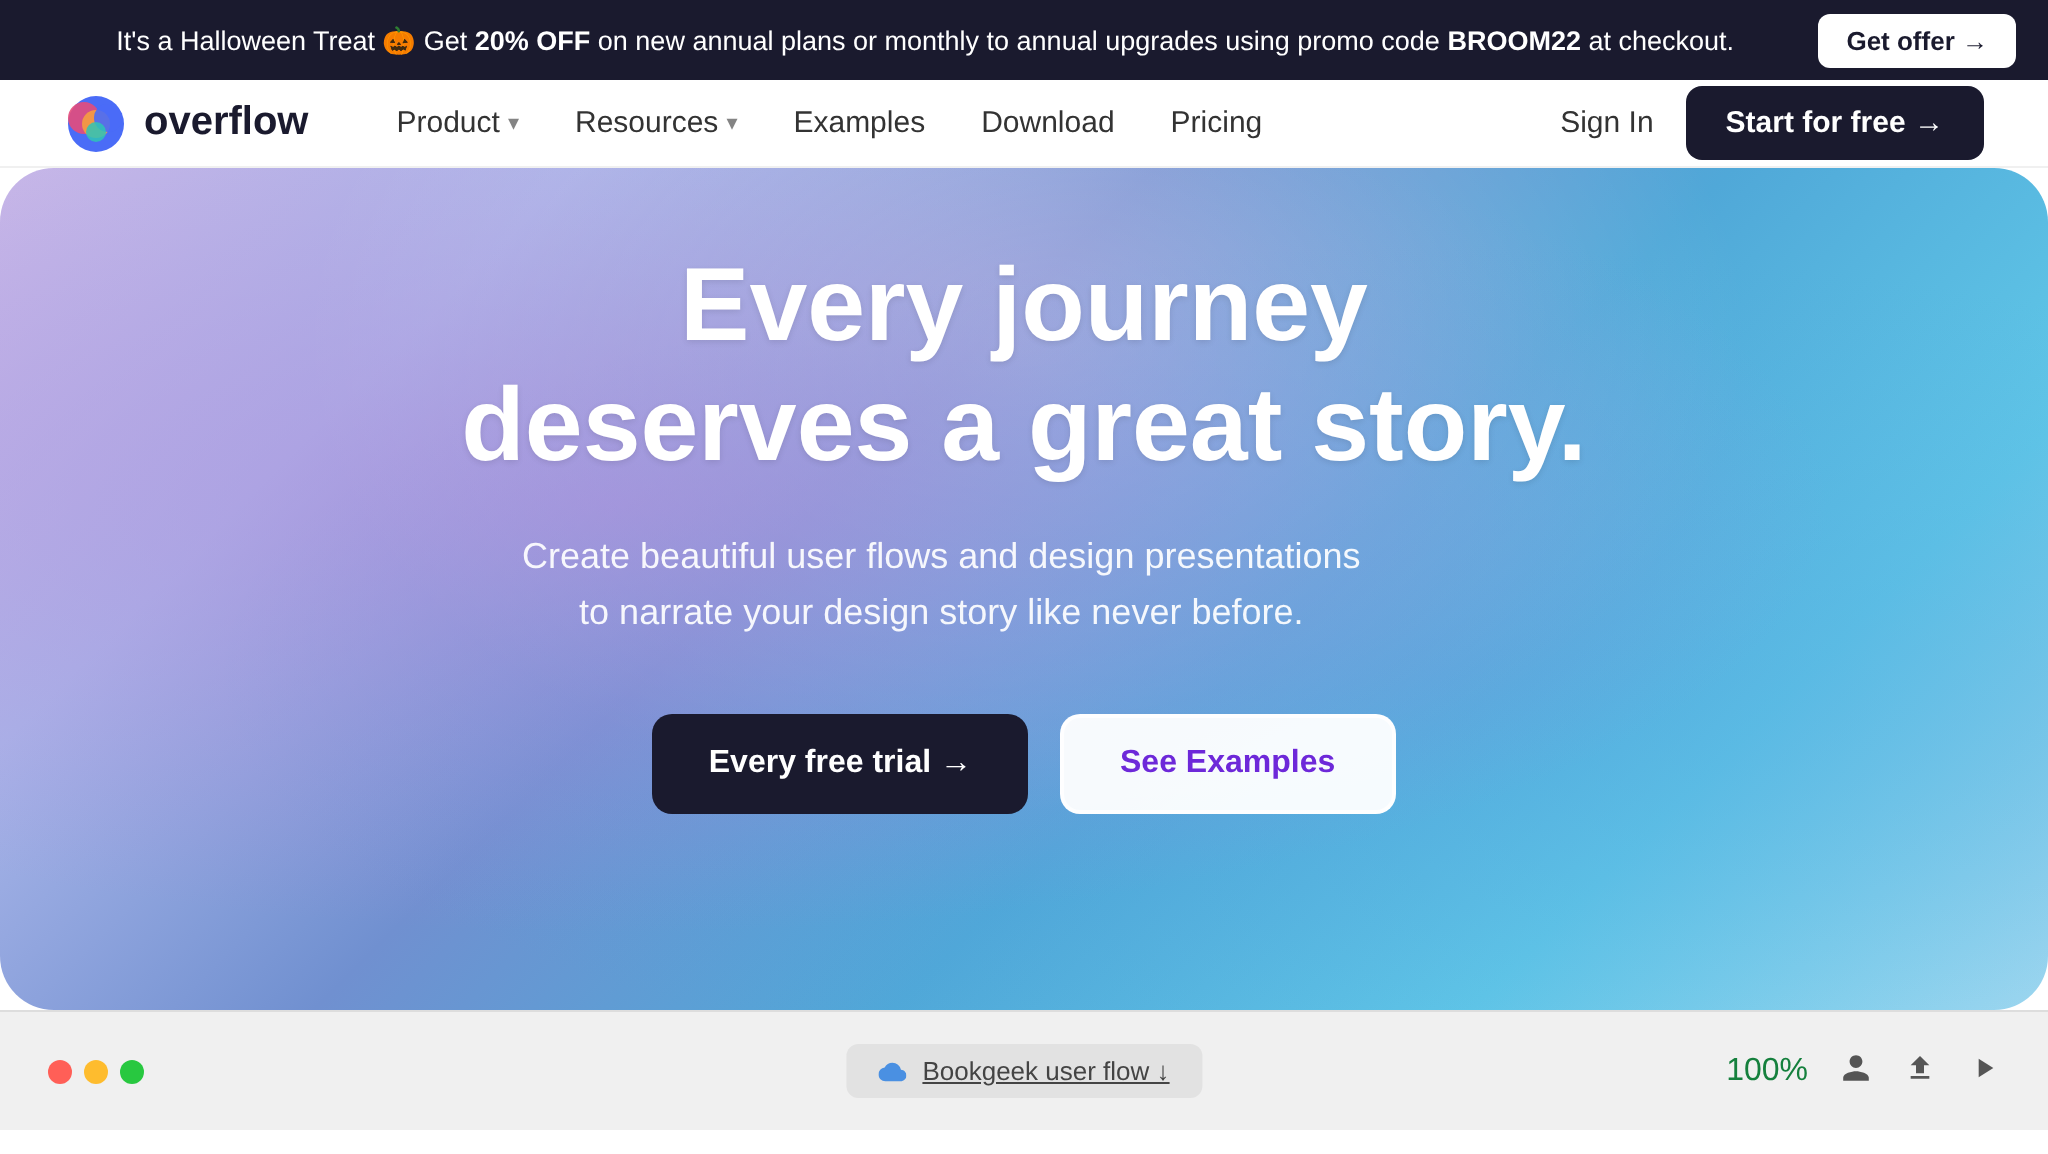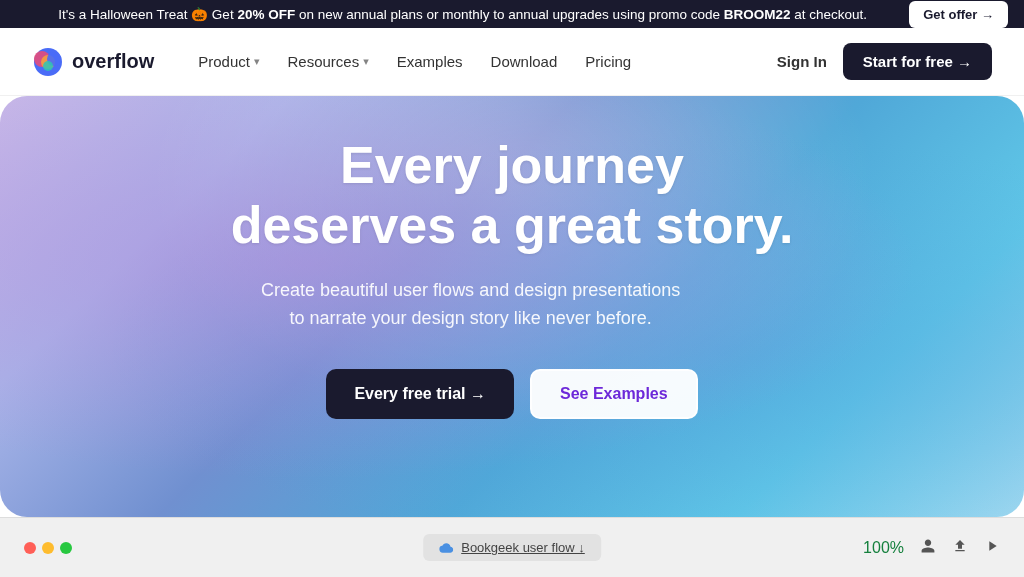--- a/index.html
+++ b/index.html
@@ -6,21 +6,21 @@
     body { width: 1024px; height: 577px; overflow: hidden; font-family: -apple-system, BlinkMacSystemFont, 'Segoe UI', sans-serif; }
 
     
     #banner {
       background: #1a1a2e;
       color: #fff;
       display: flex;
       align-items: center;
       justify-content: center;
       padding: 0 16px;
-      height: 28px;
+      height: 40px;
       font-size: 13.5px;
       position: relative;
     }
     #banner .banner-text { flex: 1; text-align: center; }
     #banner .banner-text strong { font-weight: 700; }
     #banner .get-offer-btn {
       background: #fff;
       color: #1a1a2e;
       border: none;
       border-radius: 6px;
@@ -46,21 +46,21 @@
       opacity: 0.8;
     }
 
     
     nav {
       background: rgba(255,255,255,0.92);
       backdrop-filter: blur(10px);
       display: flex;
       align-items: center;
       padding: 0 32px;
-      height: 68px;
+      height: 44px;
       border-bottom: 1px solid rgba(0,0,0,0.06);
       position: relative;
       z-index: 10;
     }
     .logo {
       display: flex;
       align-items: center;
       gap: 8px;
       margin-right: 32px;
       text-decoration: none;
@@ -97,21 +97,21 @@
       display: flex;
       align-items: center;
       gap: 16px;
     }
     .sign-in-btn {
       background: none;
       border: none;
       font-size: 15px;
       color: #333;
       cursor: pointer;
-      font-weight: 700;
+      font-weight: 400;
     }
     .start-free-btn {
       background: #1a1a2e;
       color: #fff;
       border: none;
       border-radius: 8px;
       padding: 10px 20px;
       font-size: 15px;
       font-weight: 600;
       cursor: pointer;

